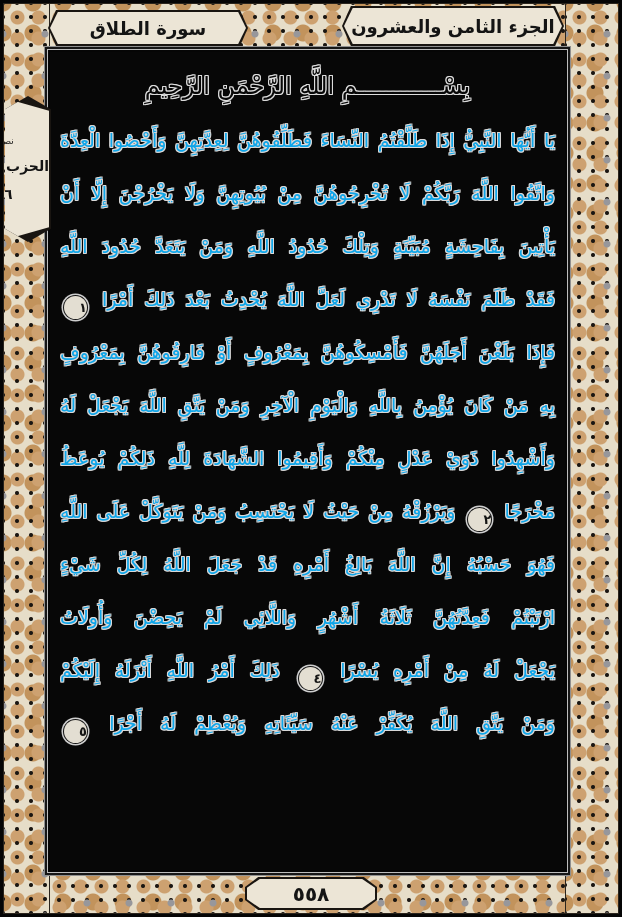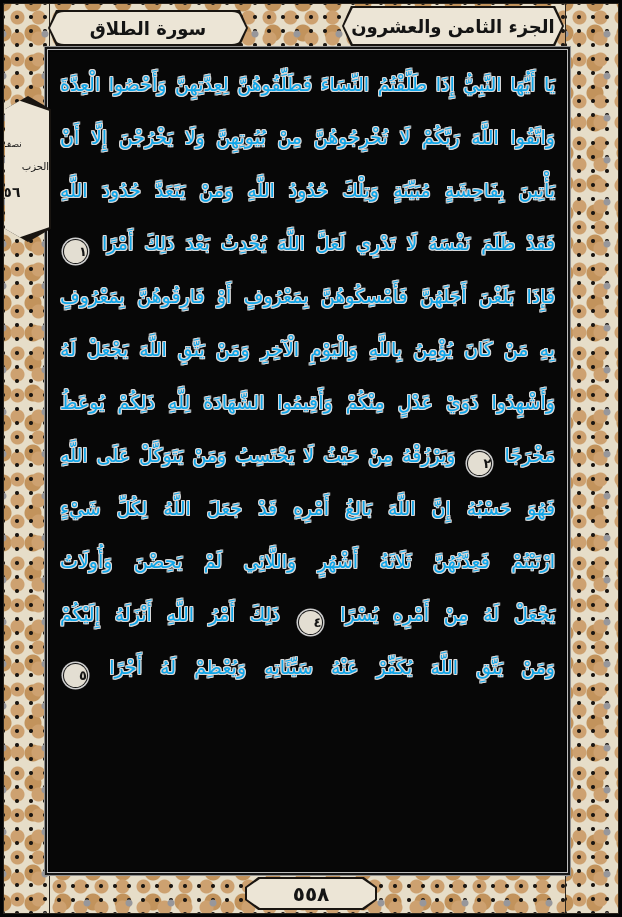--- a/index.html
+++ b/index.html
@@ -40,38 +40,38 @@
   }
   .cart-right{right:58px;top:6px;width:222px;height:40px;}
   .cart-left {left:48px;top:10px;width:200px;height:36px;}
   .cart-inner{
     flex:1;background:#ece5d6;
     clip-path:polygon(4% 0,96% 0,100% 50%,96% 100%,4% 100%,0 50%);
     display:flex;align-items:center;justify-content:center;
     color:#141414;font-weight:bold;
   }
   .cart-right .cart-inner{font-size:18px;}
-  .cart-left  .cart-inner{font-size:18px;border-radius:14px;}
+  .cart-left  .cart-inner{font-size:18px;}
 
   
   .hizb{
     position:absolute;z-index:3;
     left:5px;top:96px;width:46px;height:146px;
     background:#191511;
     clip-path:polygon(50% 0,100% 9%,100% 91%,50% 100%,0 91%,0 9%);
     padding:2px;display:flex;
   }
   .hizb-inner{
     flex:1;background:#ece5d6;
     clip-path:polygon(50% 0,100% 9%,100% 91%,50% 100%,0 91%,0 9%);
     display:flex;flex-direction:column;align-items:center;justify-content:center;
     gap:12px;color:#141414;
   }
   .hizb-small{font-size:9px;}
-  .hizb-word {font-size:10px;font-weight:normal;margin-left:47px;}
+  .hizb-word {font-size:14px;font-weight:bold;margin-left:47px;}
   .hizb-num  {font-size:14px;font-weight:bold;}
 
   
   .panel{
     position:absolute;z-index:2;
     left:50px;top:52px;width:515px;height:818px;
     background:#070707;
     box-shadow:
       0 0 0 2px #050505,
       0 0 0 3px #bdbdbd,
@@ -157,20 +157,21 @@
 
   <div class="hizb">
     <div class="hizb-inner">
       <span class="hizb-small">نصف</span>
       <span class="hizb-word">الحزب</span>
       <span class="hizb-num">٥٦</span>
     </div>
   </div>
 
   <div class="panel" dir="rtl">
+    <div class="basmala">بِسْــــــــــــمِ اللَّهِ الرَّحْمَنِ الرَّحِيمِ</div>
     <div class="lines">
         <div class="qline"><span class="qtext">يَا أَيُّهَا النَّبِيُّ إِذَا طَلَّقْتُمُ النِّسَاءَ فَطَلِّقُوهُنَّ لِعِدَّتِهِنَّ وَأَحْصُوا الْعِدَّةَ</span> </div>
         <div class="qline"><span class="qtext">وَاتَّقُوا اللَّهَ رَبَّكُمْ لَا تُخْرِجُوهُنَّ مِنْ بُيُوتِهِنَّ وَلَا يَخْرُجْنَ إِلَّا أَنْ</span> </div>
         <div class="qline"><span class="qtext">يَأْتِينَ بِفَاحِشَةٍ مُبَيِّنَةٍ وَتِلْكَ حُدُودُ اللَّهِ وَمَنْ يَتَعَدَّ حُدُودَ اللَّهِ</span> </div>
         <div class="qline"><span class="qtext">فَقَدْ ظَلَمَ نَفْسَهُ لَا تَدْرِي لَعَلَّ اللَّهَ يُحْدِثُ بَعْدَ ذَلِكَ أَمْرًا</span> <span class="ayah-marker">١</span> </div>
         <div class="qline"><span class="qtext">فَإِذَا بَلَغْنَ أَجَلَهُنَّ فَأَمْسِكُوهُنَّ بِمَعْرُوفٍ أَوْ فَارِقُوهُنَّ بِمَعْرُوفٍ</span> </div>
         <div class="qline"><span class="qtext">بِهِ مَنْ كَانَ يُؤْمِنُ بِاللَّهِ وَالْيَوْمِ الْآخِرِ وَمَنْ يَتَّقِ اللَّهَ يَجْعَلْ لَهُ</span> </div>
         <div class="qline"><span class="qtext">وَأَشْهِدُوا ذَوَيْ عَدْلٍ مِنْكُمْ وَأَقِيمُوا الشَّهَادَةَ لِلَّهِ ذَلِكُمْ يُوعَظُ</span> </div>
         <div class="qline"><span class="qtext">مَخْرَجًا</span> <span class="ayah-marker">٢</span> <span class="qtext">وَيَرْزُقْهُ مِنْ حَيْثُ لَا يَحْتَسِبُ وَمَنْ يَتَوَكَّلْ عَلَى اللَّهِ</span> </div>
         <div class="qline"><span class="qtext">فَهُوَ حَسْبُهُ إِنَّ اللَّهَ بَالِغُ أَمْرِهِ قَدْ جَعَلَ اللَّهُ لِكُلِّ شَيْءٍ</span> </div>

